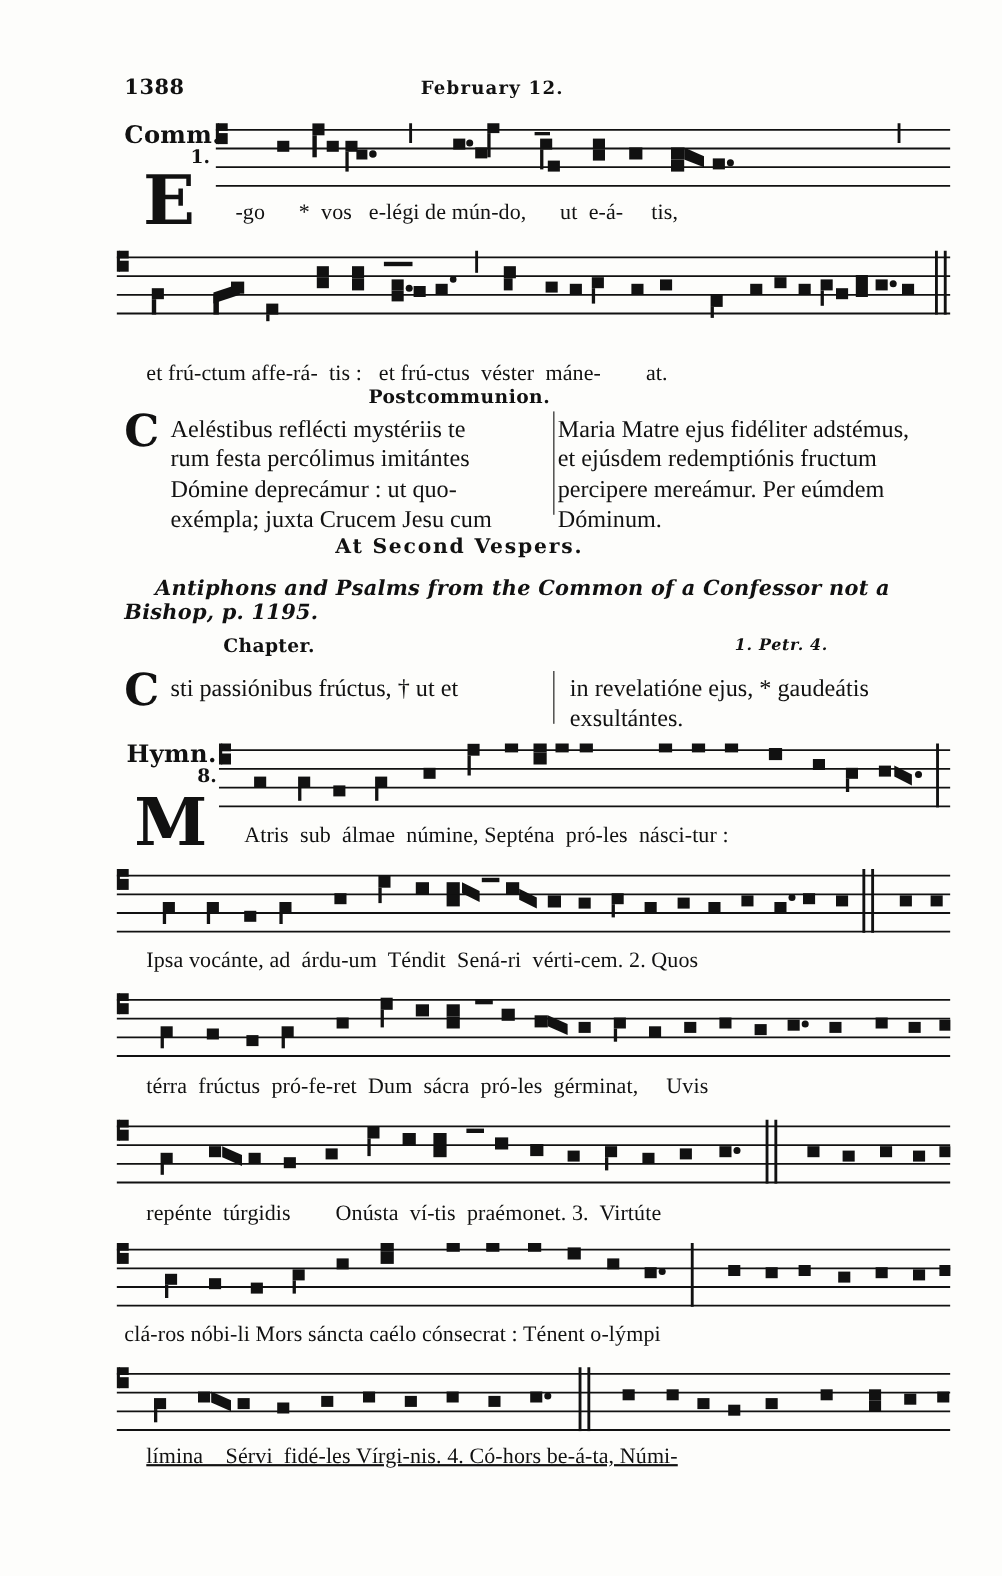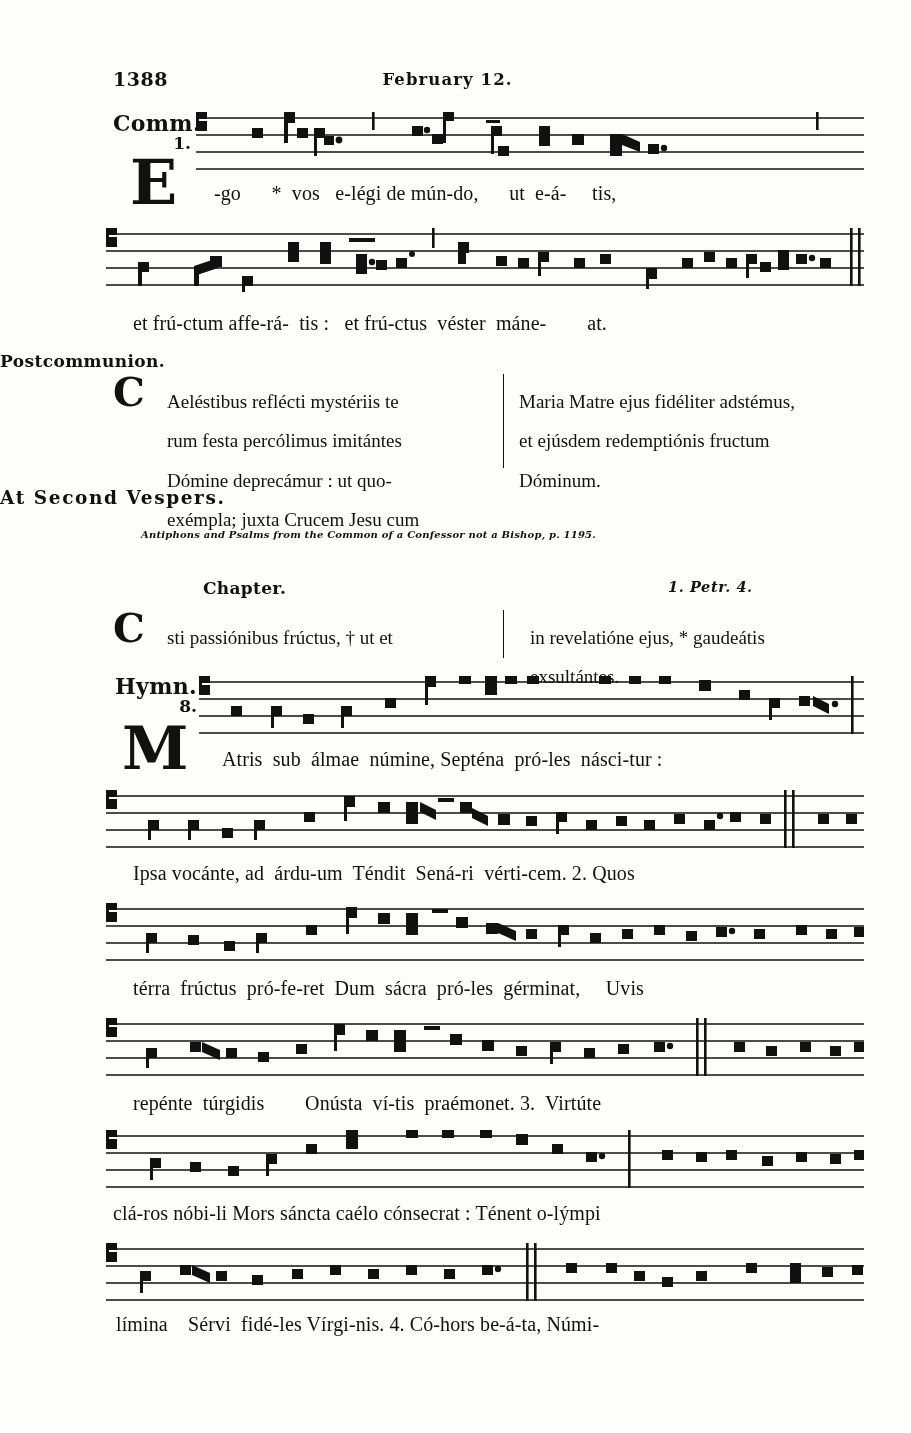--- a/index.html
+++ b/index.html
@@ -22,48 +22,48 @@
   }
   .runtitle{
     position:absolute;left:0;top:2px;width:867px;text-align:center;
     font-family:"DejaVu Serif", serif;
     font-weight:bold;font-size:16.5px;letter-spacing:1.1px;
     padding-left:28px;box-sizing:border-box;
   }
 
   
   .heading{
-    position:absolute;left:0;width:835px;text-align:left;
+    position:absolute;left:0;width:835px;text-align:center;
     font-family:"DejaVu Serif", serif;font-weight:bold;
   }
   .h-postcomm{top:351px;font-size:17px;letter-spacing:.4px;}
   .h-vespers{top:487px;font-size:18.5px;letter-spacing:1.6px;}
   .h-chapter{
     position:absolute;left:203px;top:578px;
     font-family:"DejaVu Serif", serif;font-weight:bold;font-size:17px;
     letter-spacing:.3px;
   }
   .chapter-ref{
     position:absolute;left:668px;top:578px;
     font-family:"DejaVu Serif", serif;font-style:italic;font-weight:bold;
     font-size:14.5px;letter-spacing:.6px;
   }
 
   .rubric{
     position:absolute;left:113px;top:524px;width:760px;
     font-family:"DejaVu Serif", serif;font-style:italic;font-weight:bold;
-    font-size:10px;line-height:22px;letter-spacing:.2px;
+    font-size:19px;line-height:22px;letter-spacing:.2px;
     text-indent:28px;
   }
   .rubric .pg{font-style:italic;}
 
   
   .twocol{position:absolute;display:flex;}
   .col{position:relative;box-sizing:border-box;}
-  .col p{margin:16px;font-size:19px;line-height:23.4px;text-align:justify;}
+  .col p{margin:4px;font-size:22px;line-height:23.4px;text-align:justify;}
   .colrule{
     position:absolute;top:0;width:1px;background:#111;
   }
   .dropcap{
     position:absolute;
     font-family:"DejaVu Serif", serif;
     font-weight:bold;
     line-height:1;
     color:#111;
   }
@@ -225,36 +225,37 @@
         <rect x="672" y="32" width="11" height="10"></rect>
         <rect x="690" y="26" width="11" height="10"></rect>
         <circle cx="706" cy="30" r="3.2"></circle>
         <rect x="714" y="30" width="11" height="10"></rect>
         <rect x="744" y="-2" width="2.6" height="60"></rect>
         <rect x="752" y="-2" width="2.6" height="60"></rect>
       </g>
     </svg>
   </div>
 
-  <div class="lyric" style="left:133px;top:312px;">et frú-ctum affe-rá-  tis :   et frú-ctus  véster  máne-        at.</div>
+  <div class="lyric" style="left:133px;top:328px;">et frú-ctum affe-rá-  tis :   et frú-ctus  véster  máne-        at.</div>
 
   <div class="heading h-postcomm">Postcommunion.</div>
 
   <div class="twocol" id="postcomm">
     <div class="dropcap" style="left:0px;top:-2px;font-size:40px;">C</div>
     <div class="col left">
       <p>Aeléstibus  reflécti  mystériis  te</p>
       <p>rum  festa  percólimus  imitántes</p>
       <p>Dómine deprecámur : ut quo-</p>
       <p>exémpla; juxta Crucem Jesu cum</p>
     </div>
     <div class="colrule"></div>
     <div class="col right">
       <p>Maria Matre ejus fidéliter adstémus,</p>
       <p>et ejúsdem redemptiónis fructum</p>
+      <p>percipere mereámur. Per eúmdem</p>
       <p>Dóminum.</p>
     </div>
   </div>
 
   <div class="heading h-vespers">At Second Vespers.</div>
 
   <div class="rubric">
     <span>Antiphons and Psalms from the Common of a Confessor not a Bishop,</span>
     <span class="pg">p.</span>
     <span>1195.</span>
@@ -557,15 +558,15 @@
         <rect x="590" y="28" width="11" height="10"></rect>
         <rect x="640" y="20" width="11" height="10"></rect>
         <rect x="684" y="20" width="11" height="10"></rect>
         <rect x="684" y="30" width="11" height="10"></rect>
         <rect x="716" y="24" width="11" height="10"></rect>
         <rect x="746" y="22" width="11" height="10"></rect>
       </g>
     </svg>
   </div>
 
-  <div class="lyric" style="left:116px;top:1313px;">límina    Sérvi  fidé-les Vírgi-nis. 4. Có-hors be-á-ta, Númi-</div>
+  <div class="lyric" style="left:133px;top:1313px;text-decoration:underline;">límina    Sérvi  fidé-les Vírgi-nis. 4. Có-hors be-á-ta, Númi-</div>
 
 </div>
 
 </body></html>

